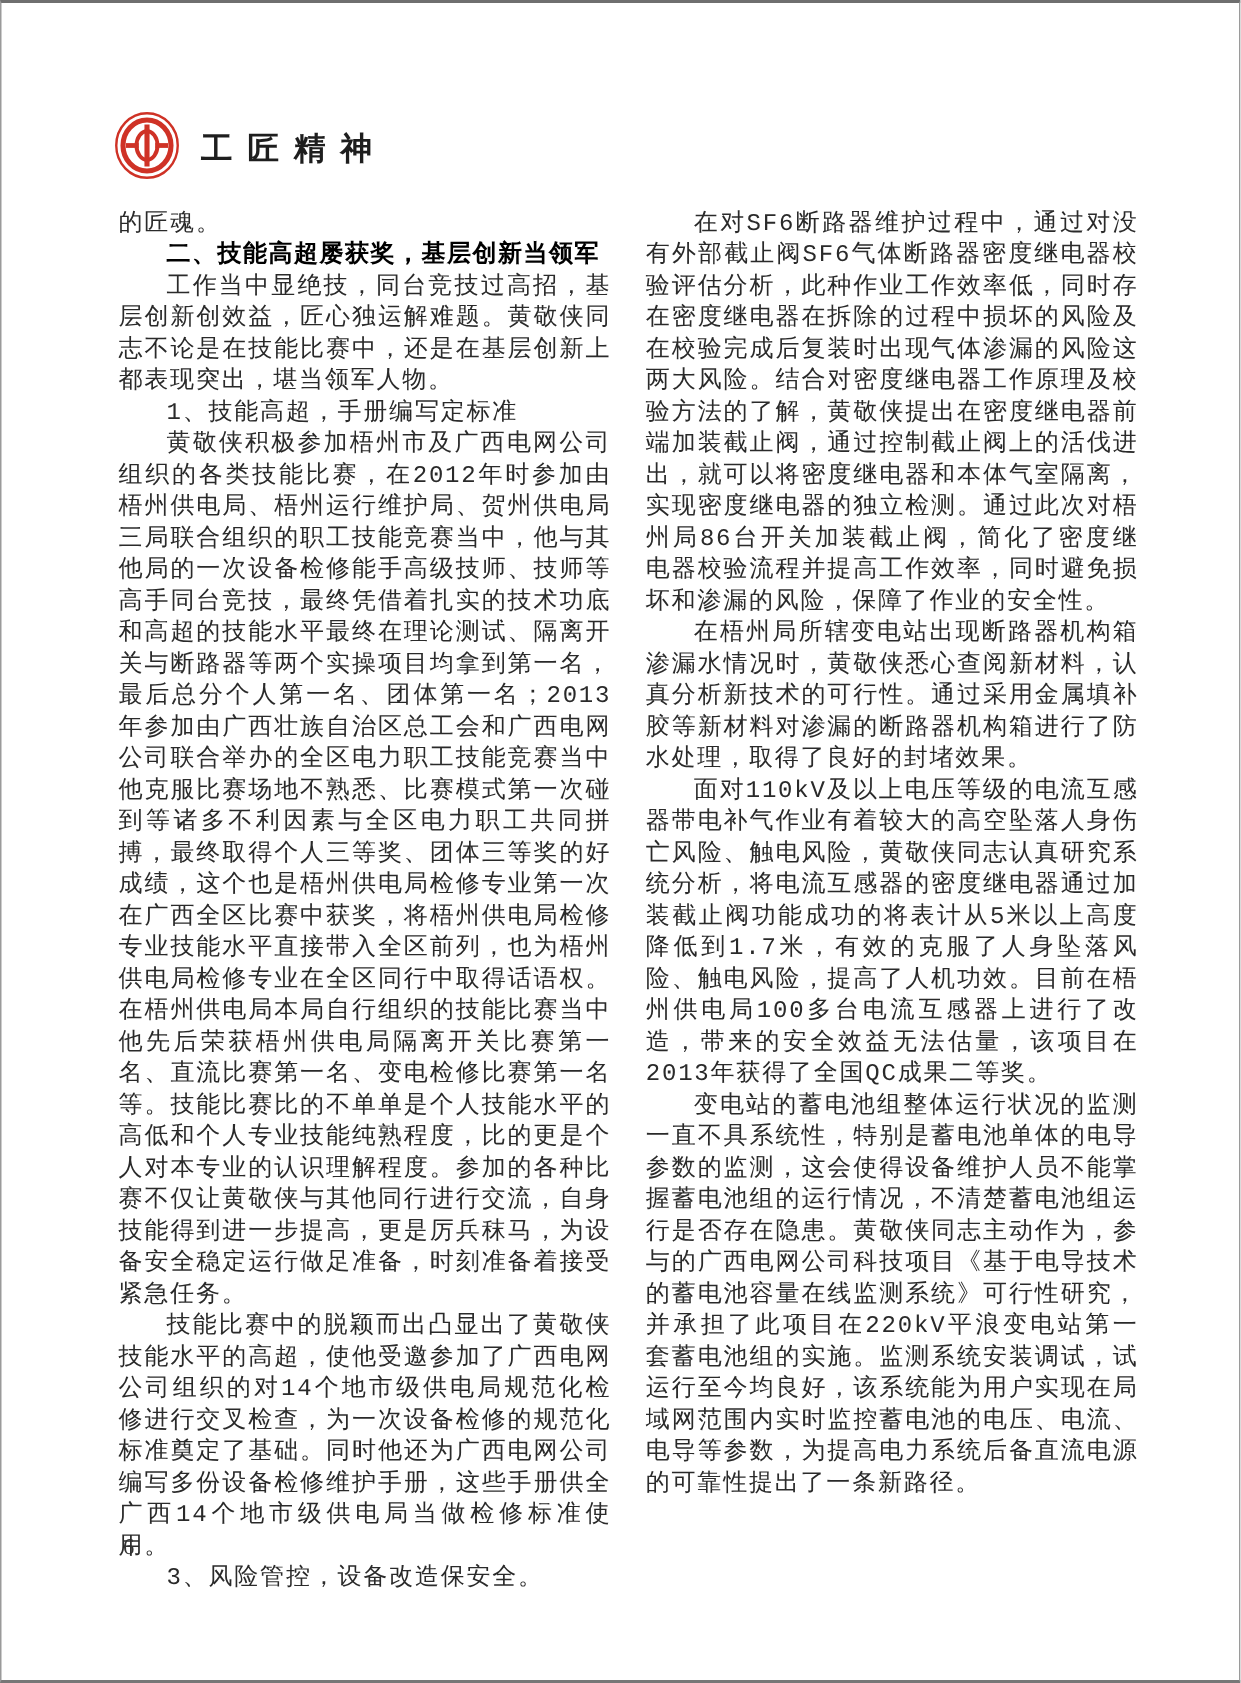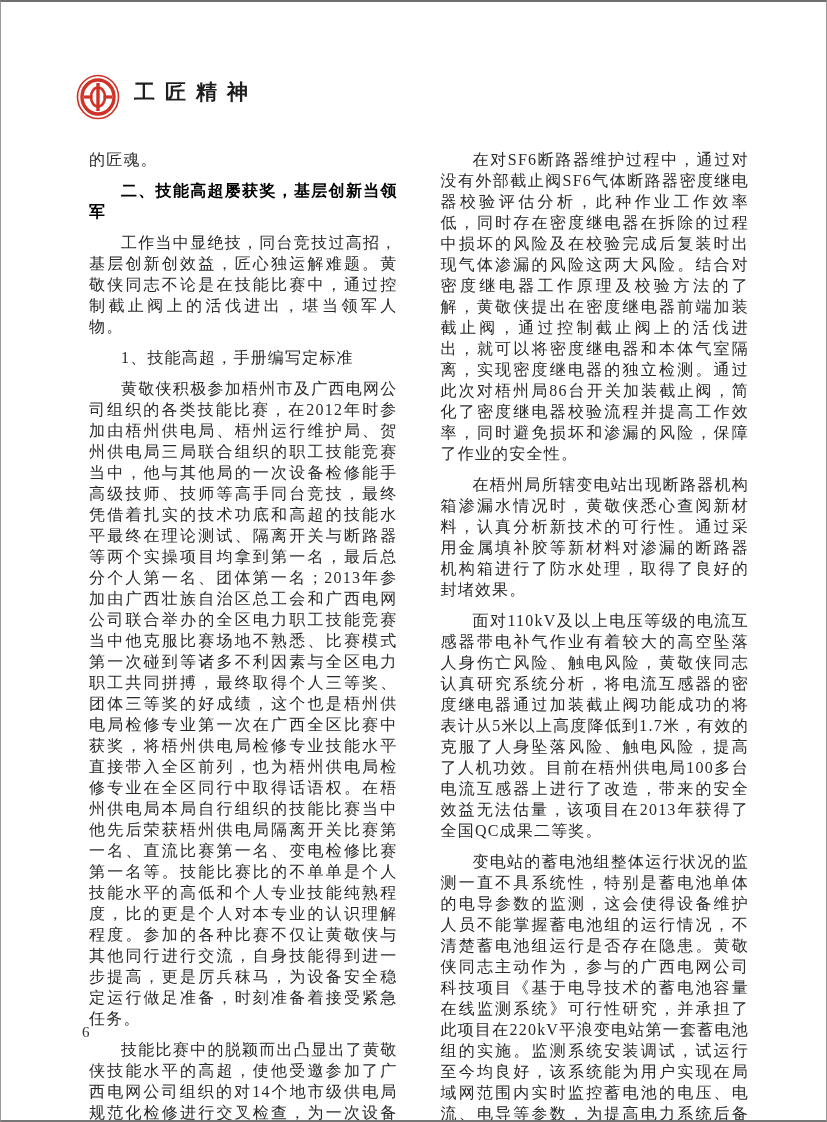--- a/index.html
+++ b/index.html
@@ -15,21 +15,21 @@
     border-width: 2px 1px 2px 1px;
     font-family: "Liberation Serif", serif;
     color: #262626;
     overflow: hidden;
   }
   .brand {
     position: absolute;
     top: 72px;
     left: 75px;
     display: flex;
-    align-items: flex-start;
+    align-items: center;
     gap: 14px;
   }
   .brand-logo { width: 44px; height: 46px; display: block; }
   .brand-title {
     font-size: 21px;
     font-weight: bold;
     letter-spacing: 10px;
     color: #1e1e1e;
     font-family: "Liberation Serif", serif;
     white-space: nowrap;
@@ -45,21 +45,21 @@
   }
   .col {
     flex: 1;
     font-size: 16px;
     line-height: 21px;
     text-align: justify;
     text-justify: inter-character;
     letter-spacing: 1.2px;
     color: #2a2a2a;
   }
-  .col p { margin: 10px; }
+  .col p { margin: 0; font-family: Liberation Mono, monospace; }
   .para { text-indent: 2em; }
   .cont { text-indent: 0; }
   .heading {
     font-family: "Liberation Sans", sans-serif;
     font-weight: bold;
     text-indent: 2em;
     color: #000000;
     letter-spacing: 1px;
   }
   .subheading { text-indent: 2em; }
@@ -91,21 +91,21 @@
       </g>
     </svg>
     <span class="brand-title">工匠精神</span>
   </div>
 
   <div class="content">
 
     <section class="col">
       <p class="cont">的匠魂。</p>
       <p class="heading">二、技能高超屡获奖，基层创新当领军</p>
-      <p class="para">工作当中显绝技，同台竞技过高招，基层创新创效益，匠心独运解难题。黄敬侠同志不论是在技能比赛中，通过控制截止阀上的活伐进出，堪当领军人物。</p>
+      <p class="para">工作当中显绝技，同台竞技过高招，基层创新创效益，匠心独运解难题。黄敬侠同志不论是在技能比赛中，还是在基层创新上都表现突出，堪当领军人物。</p>
       <p class="subheading">1、技能高超，手册编写定标准</p>
       <p class="para">黄敬侠积极参加梧州市及广西电网公司组织的各类技能比赛，在2012年时参加由梧州供电局、梧州运行维护局、贺州供电局三局联合组织的职工技能竞赛当中，他与其他局的一次设备检修能手高级技师、技师等高手同台竞技，最终凭借着扎实的技术功底和高超的技能水平最终在理论测试、隔离开关与断路器等两个实操项目均拿到第一名，最后总分个人第一名、团体第一名；2013年参加由广西壮族自治区总工会和广西电网公司联合举办的全区电力职工技能竞赛当中他克服比赛场地不熟悉、比赛模式第一次碰到等诸多不利因素与全区电力职工共同拼搏，最终取得个人三等奖、团体三等奖的好成绩，这个也是梧州供电局检修专业第一次在广西全区比赛中获奖，将梧州供电局检修专业技能水平直接带入全区前列，也为梧州供电局检修专业在全区同行中取得话语权。在梧州供电局本局自行组织的技能比赛当中他先后荣获梧州供电局隔离开关比赛第一名、直流比赛第一名、变电检修比赛第一名等。技能比赛比的不单单是个人技能水平的高低和个人专业技能纯熟程度，比的更是个人对本专业的认识理解程度。参加的各种比赛不仅让黄敬侠与其他同行进行交流，自身技能得到进一步提高，更是厉兵秣马，为设备安全稳定运行做足准备，时刻准备着接受紧急任务。</p>
       <p class="para">技能比赛中的脱颖而出凸显出了黄敬侠技能水平的高超，使他受邀参加了广西电网公司组织的对14个地市级供电局规范化检修进行交叉检查，为一次设备检修的规范化标准奠定了基础。同时他还为广西电网公司编写多份设备检修维护手册，这些手册供全广西14个地市级供电局当做检修标准使用。</p>
       <p class="subheading">3、风险管控，设备改造保安全。</p>
     </section>
 
     <section class="col">
       <p class="para">在对SF6断路器维护过程中，通过对没有外部截止阀SF6气体断路器密度继电器校验评估分析，此种作业工作效率低，同时存在密度继电器在拆除的过程中损坏的风险及在校验完成后复装时出现气体渗漏的风险这两大风险。结合对密度继电器工作原理及校验方法的了解，黄敬侠提出在密度继电器前端加装截止阀，通过控制截止阀上的活伐进出，就可以将密度继电器和本体气室隔离，实现密度继电器的独立检测。通过此次对梧州局86台开关加装截止阀，简化了密度继电器校验流程并提高工作效率，同时避免损坏和渗漏的风险，保障了作业的安全性。</p>
       <p class="para">在梧州局所辖变电站出现断路器机构箱渗漏水情况时，黄敬侠悉心查阅新材料，认真分析新技术的可行性。通过采用金属填补胶等新材料对渗漏的断路器机构箱进行了防水处理，取得了良好的封堵效果。</p>
       <p class="para">面对110kV及以上电压等级的电流互感器带电补气作业有着较大的高空坠落人身伤亡风险、触电风险，黄敬侠同志认真研究系统分析，将电流互感器的密度继电器通过加装截止阀功能成功的将表计从5米以上高度降低到1.7米，有效的克服了人身坠落风险、触电风险，提高了人机功效。目前在梧州供电局100多台电流互感器上进行了改造，带来的安全效益无法估量，该项目在2013年获得了全国QC成果二等奖。</p>

